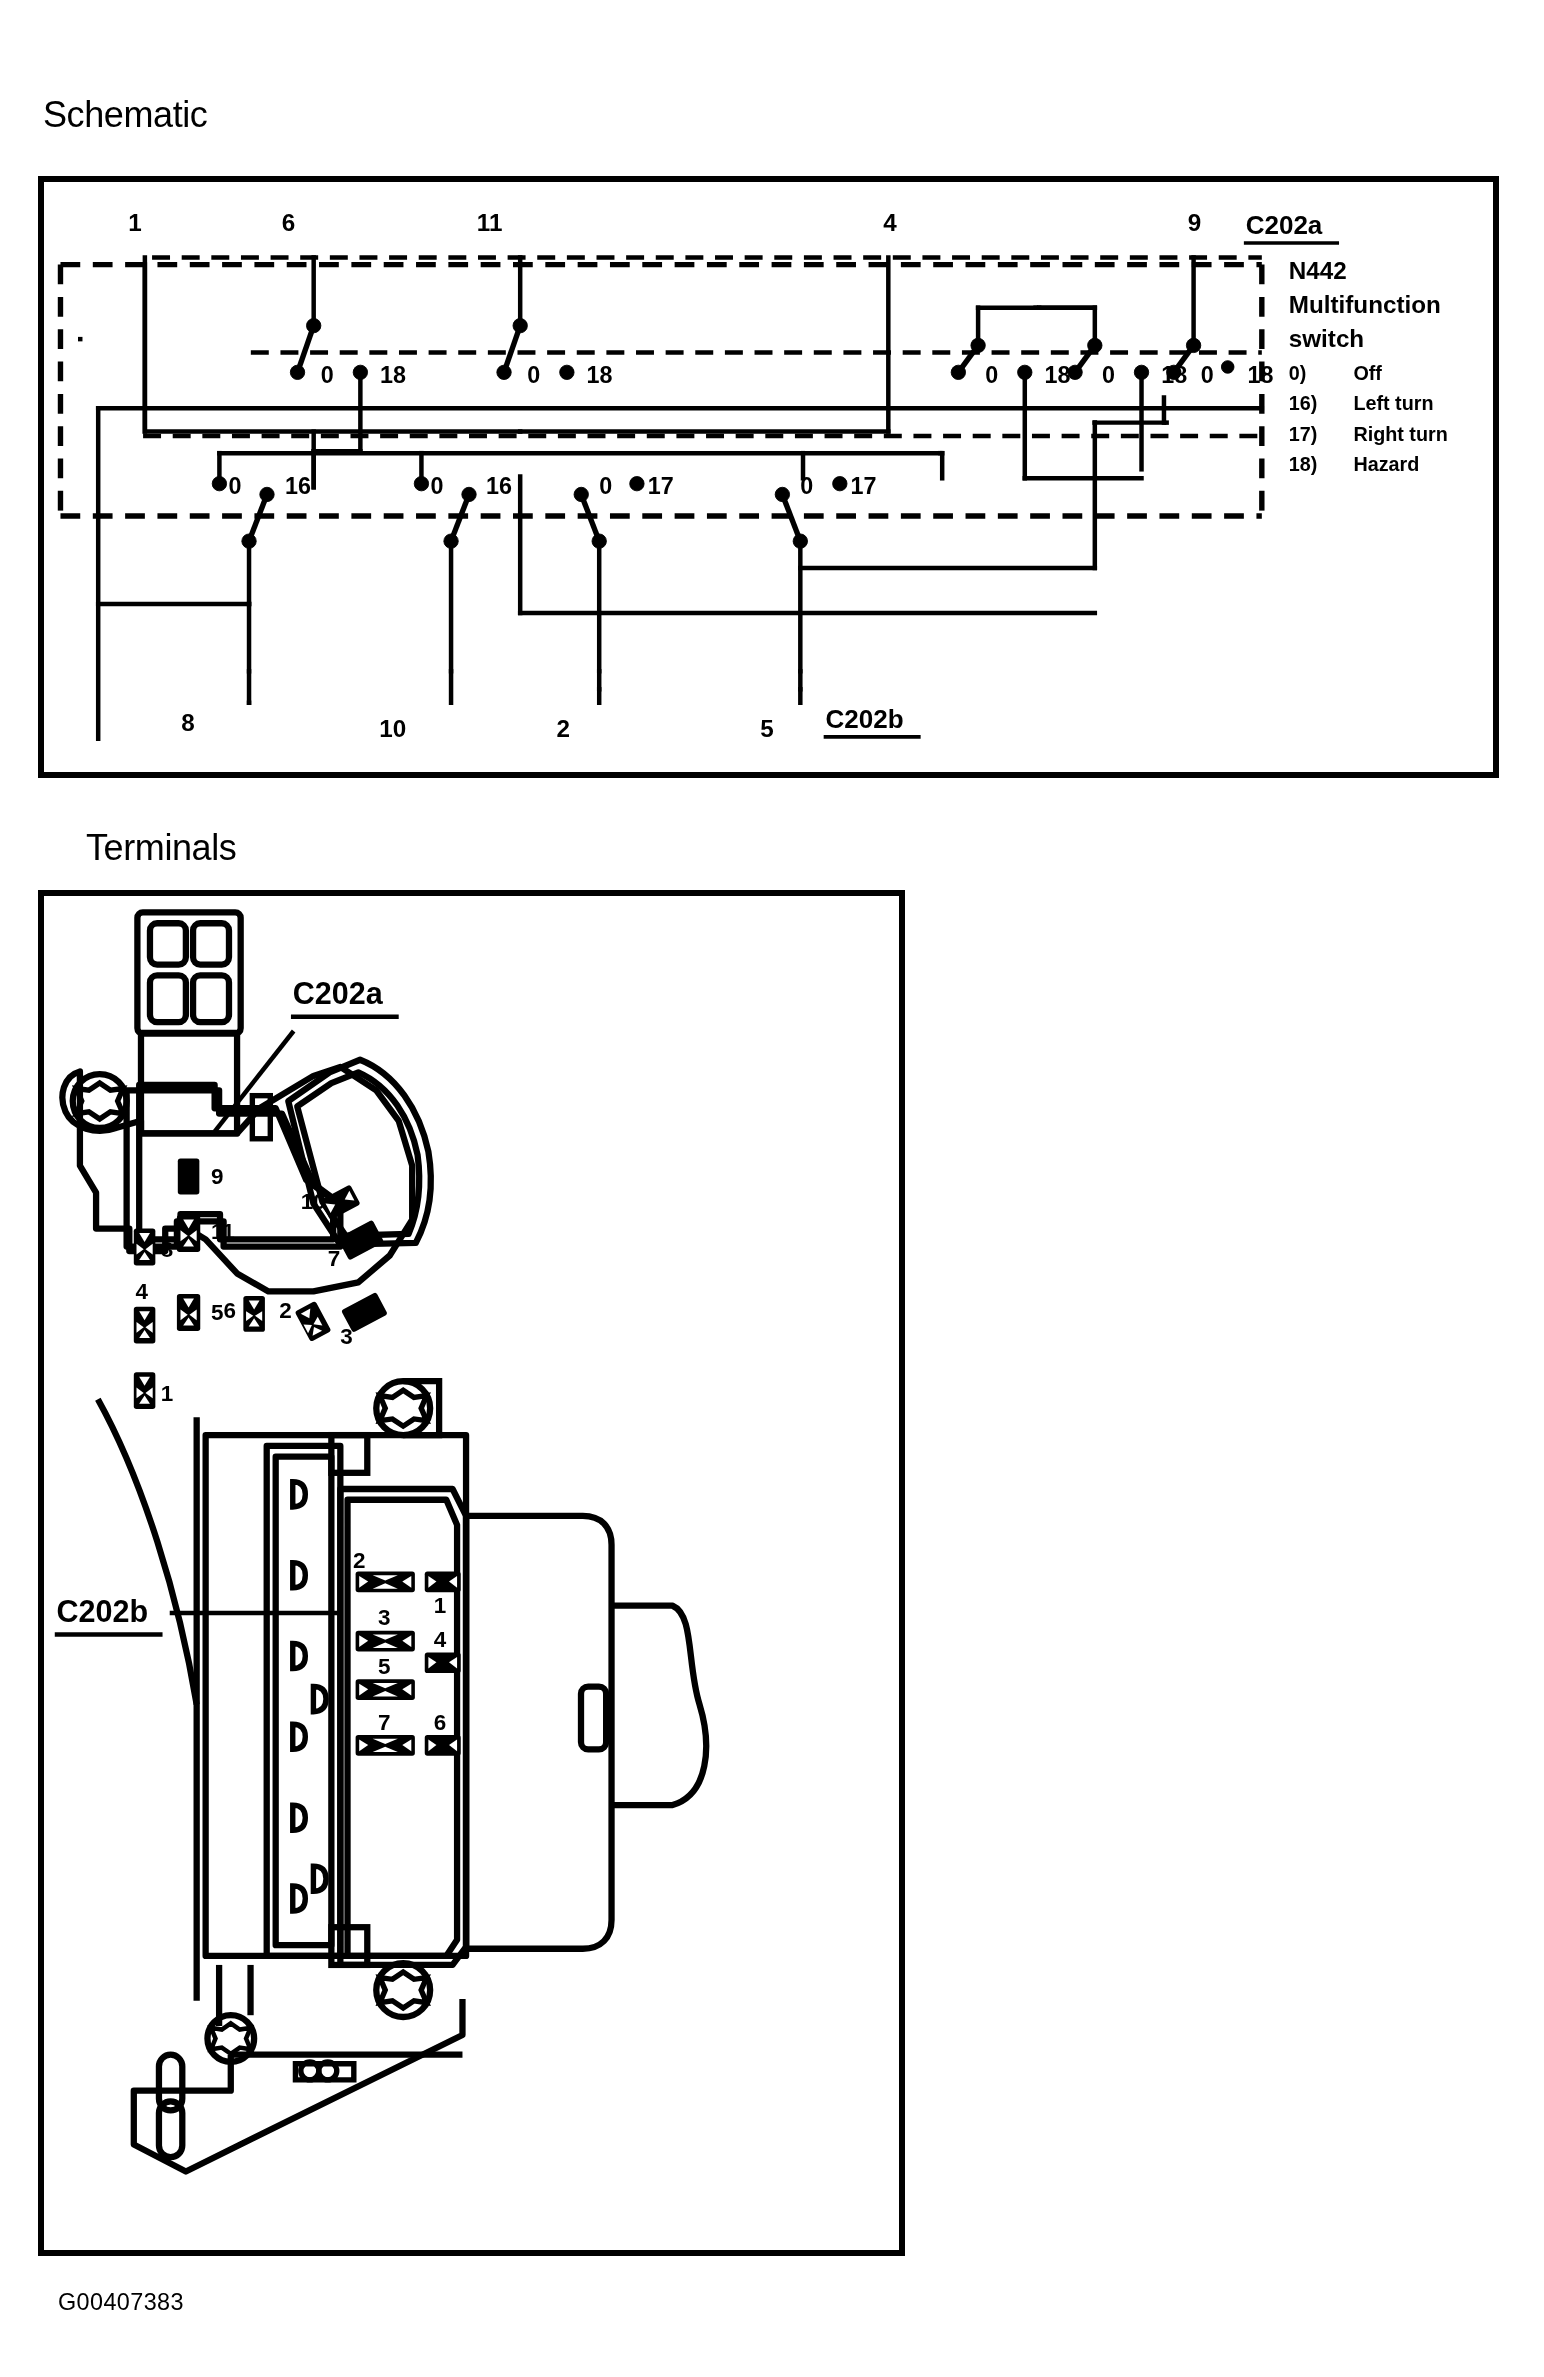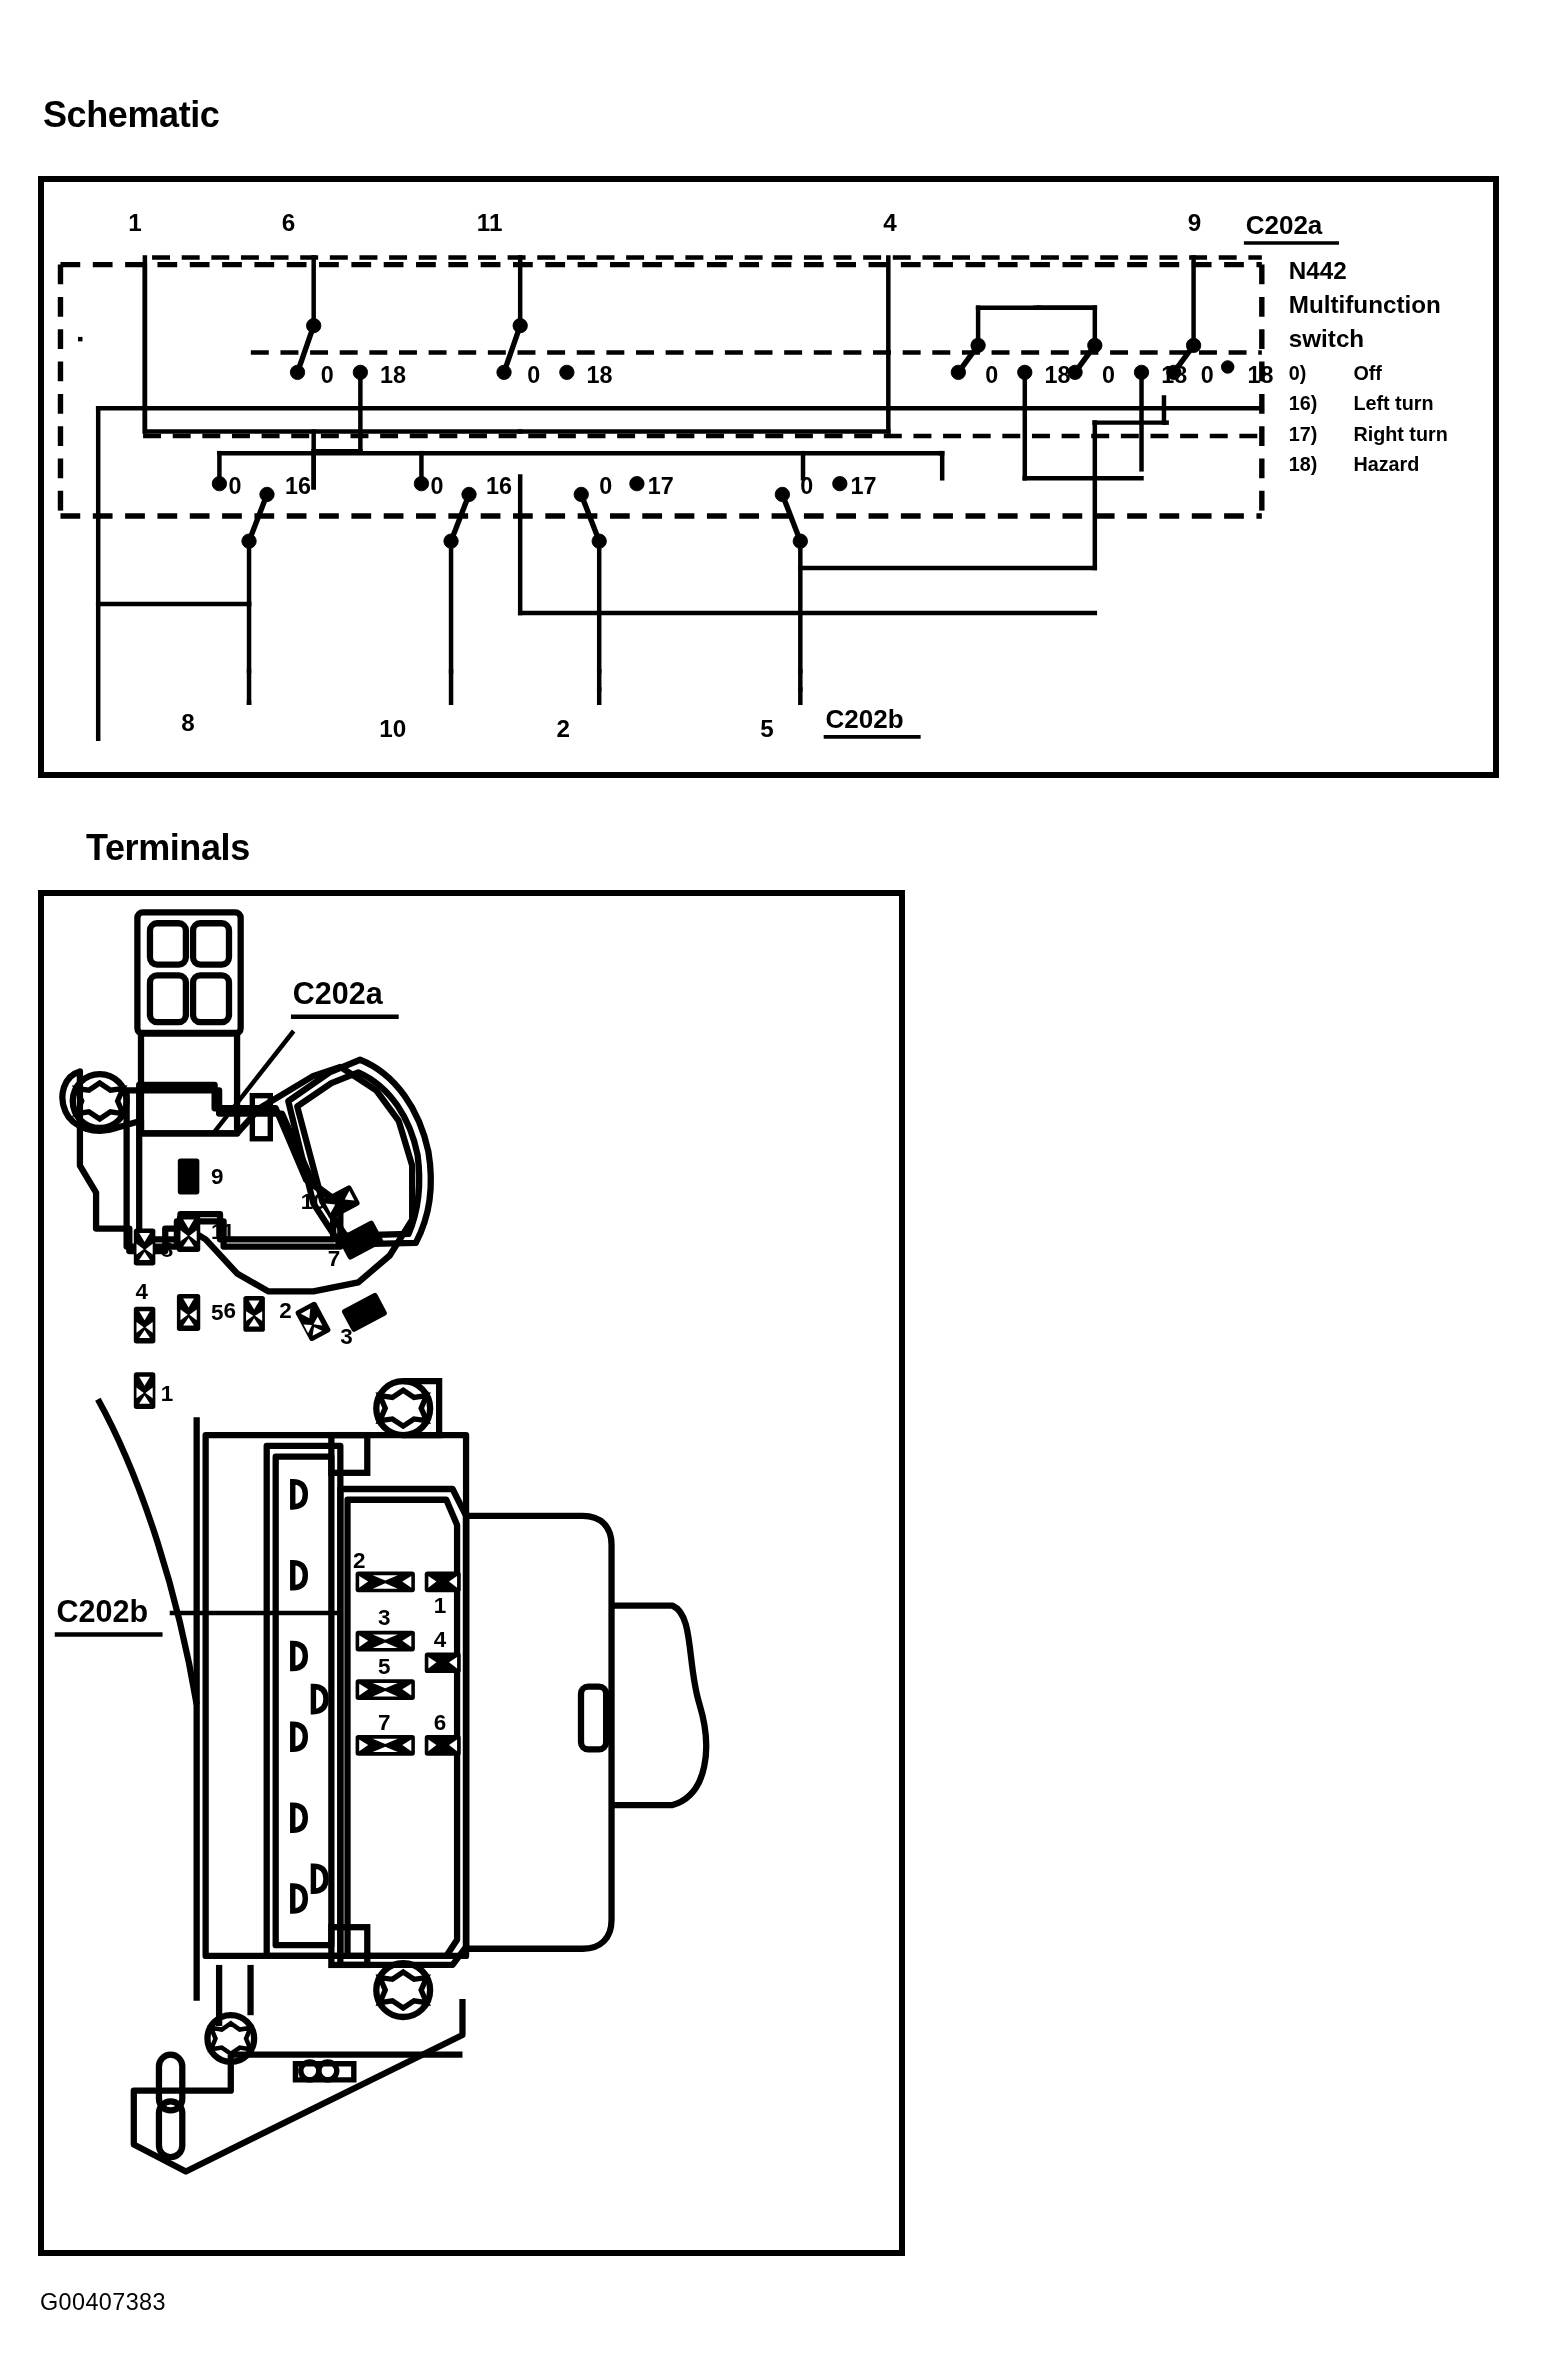--- a/index.html
+++ b/index.html
@@ -7,21 +7,21 @@
     width:1545px;height:2377px;position:relative;
     font-family:"Liberation Sans", sans-serif;
     color:#000;
     -webkit-font-smoothing:antialiased;
   }
   .page{position:absolute;inset:0;}
 
   
   .heading{
     position:absolute;
-    font-weight:bold;
+    font-weight:normal;
     font-size:36px;
     letter-spacing:-0.4px;
     color:#000;
   }
   #heading-schematic{left:43px;top:94px;}
   #heading-terminals{left:43px;top:827px;margin-left:43px;}
 
   
   #schematic-box{
     position:absolute;left:38px;top:176px;width:1461px;height:602px;
@@ -30,21 +30,21 @@
 
   
   #terminals-box{
     position:absolute;left:38px;top:890px;width:867px;height:1366px;
     border:6.3px solid #000;box-sizing:border-box;background:#fff;
     overflow:hidden;
   }
 
   
   #footer-code{
-    position:absolute;left:40px;top:2289px;
+    position:absolute;left:58px;top:2289px;
     font-size:23.4px;letter-spacing:0.4px;
   }
 
   
   svg{display:block;}
   .svg-layer{position:absolute;left:0;top:0;}
 
   
   .t-num{font-family:"Liberation Sans",sans-serif;font-size:27px;font-weight:bold;}
   .t-small{font-family:"Liberation Sans",sans-serif;font-size:26px;font-weight:bold;}

